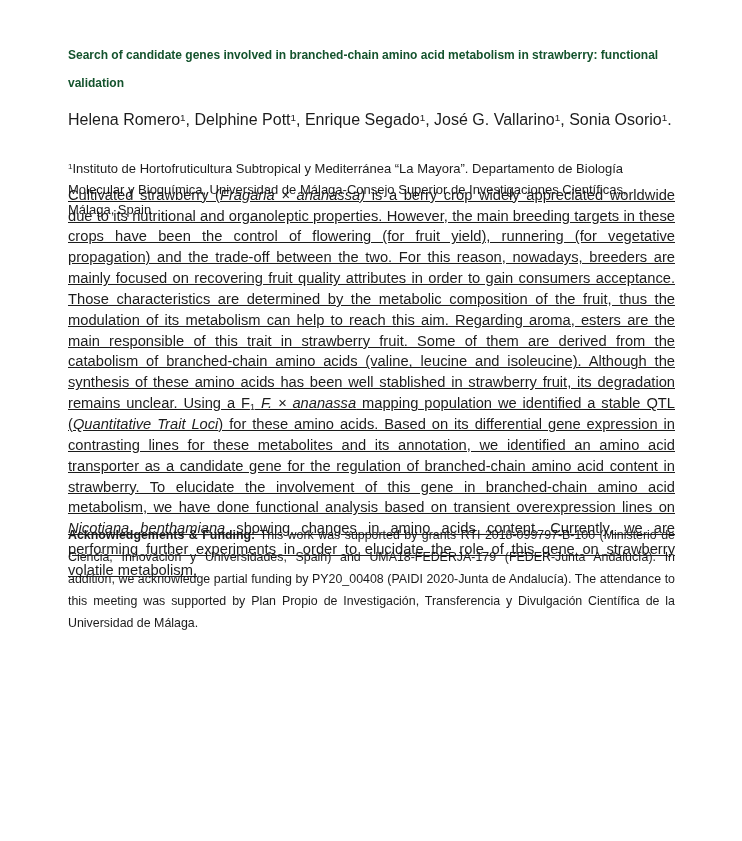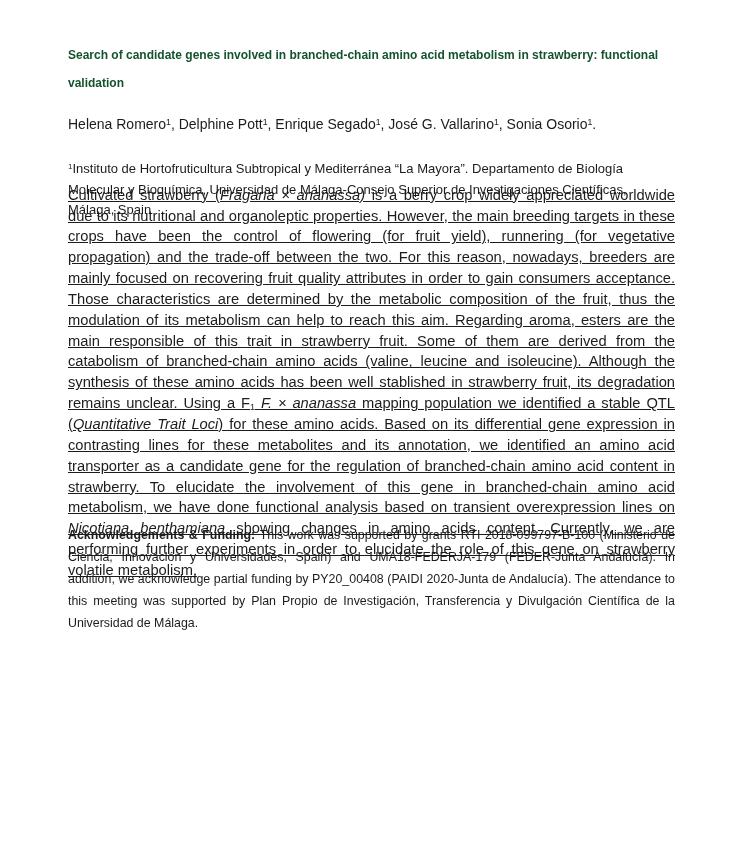--- a/index.html
+++ b/index.html
@@ -22,22 +22,22 @@
     width: 607px;
   }
   .doc-title {
     top: 33px;
     font-size: 12px;
     font-weight: bold;
     line-height: 28px;
     color: #14532d;
   }
   .authors {
-    top: 100px;
-    font-size: 14px;
+    top: 94px;
+    font-size: 16px;
     line-height: 20px;
   }
   .affiliation {
     top: 128px;
     font-size: 13px;
     line-height: 20.5px;
     margin-top: 31px;
   }
   .abstract {
     top: 170px;

